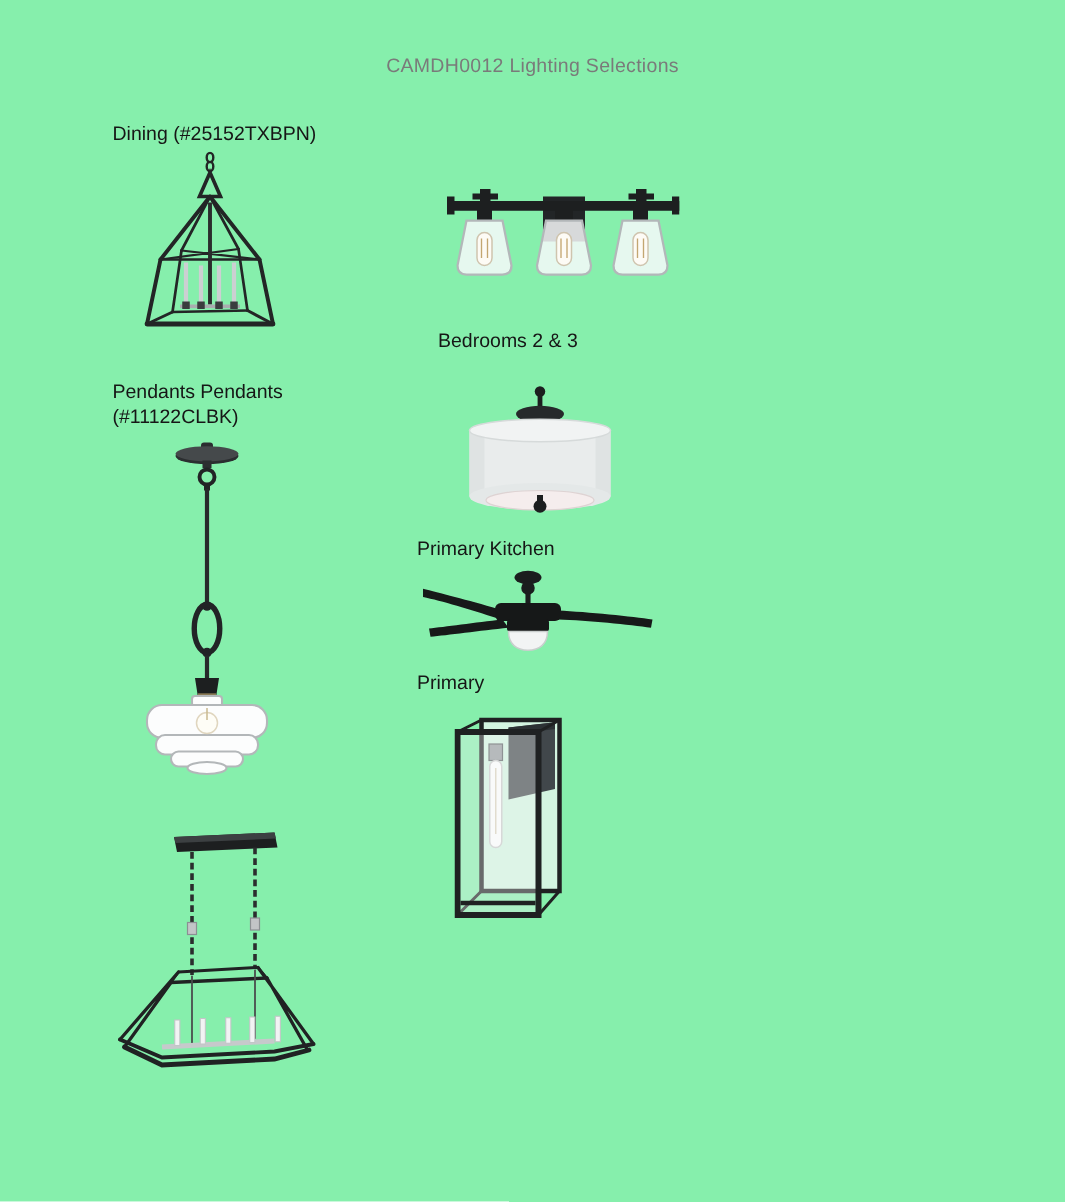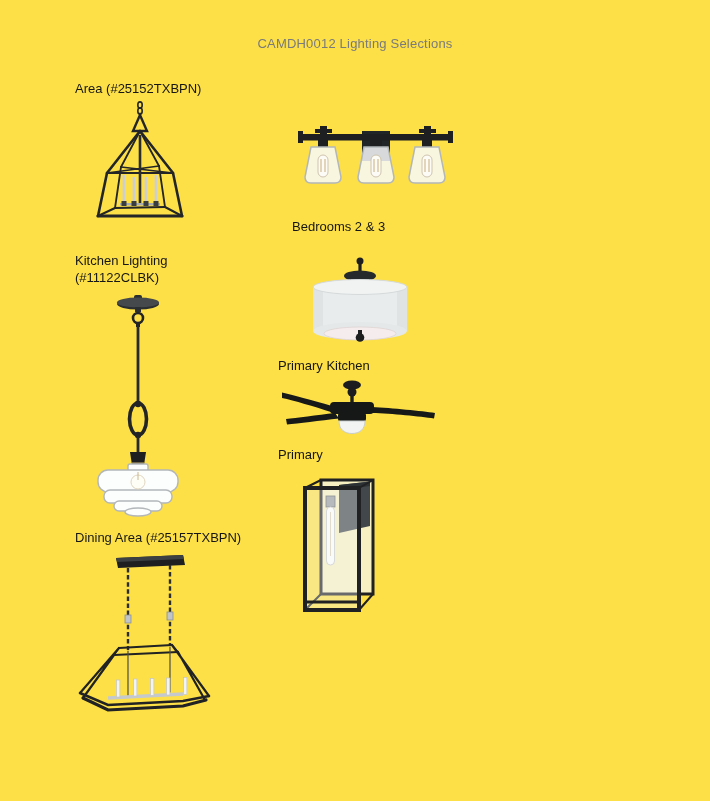--- a/index.html
+++ b/index.html
@@ -1,36 +1,36 @@
 <!DOCTYPE html>
 <html><head>
 <meta charset="utf-8">
 <style>
   html,body{margin:0;padding:0;background:#ffffff;}
   .page{
-    position:relative;width:710px;height:801px;background:#fde047;
+    position:relative;width:710px;height:801px;background:#86efac;
     font-family:"Liberation Sans", sans-serif;overflow:hidden;
   }
   .doc-title{
     position:absolute;top:36px;left:0;width:710px;text-align:center;
     font-size:13px;color:#7a7a7a;letter-spacing:.2px;
   }
   .label{
     position:absolute;font-size:13px;color:#161616;line-height:17px;white-space:nowrap;
   }
   .fixture{position:absolute;}
 </style>
 </head>
 <body>
 
 <div class="page">
 
   <div class="doc-title">CAMDH0012 Lighting Selections</div>
 
-  <div class="label" style="left:75px;top:80px">Area (#25152TXBPN)</div>
+  <div class="label" style="left:75px;top:80px">Dining (#25152TXBPN)</div>
 
   <svg class="fixture" style="left:88px;top:101px" width="105" height="130" viewBox="0 0 105 130">
     <g stroke="#232526" fill="none" stroke-linecap="round">
       <ellipse cx="52" cy="4" rx="2.2" ry="3.1" stroke-width="1.6"></ellipse>
       <ellipse cx="52" cy="10" rx="2.2" ry="3.1" stroke-width="1.6"></ellipse>
       <path d="M52,14 L45,30 L59,30 Z" stroke-width="2.4"></path>
       <path d="M52,30 L19,72 M52,30 L85,72" stroke-width="2.6"></path>
       <path d="M52,30 L33,66 M52,30 L71,65" stroke-width="1.8"></path>
       <path d="M19,72 L71,65 M85,72 L33,66" stroke-width="1.5"></path>
       <path d="M19,72 L85,72" stroke-width="1.8"></path>
@@ -48,21 +48,21 @@
       <rect x="56.6" y="76" width="2.8" height="25" fill="#ccd0d2"></rect>
       <rect x="66.6" y="74" width="2.8" height="27" fill="#ccd0d2"></rect>
       <rect x="33.5" y="100" width="5" height="5" fill="#3a3d3e"></rect>
       <rect x="43.5" y="100" width="5" height="5" fill="#3a3d3e"></rect>
       <rect x="55.5" y="100" width="5" height="5" fill="#3a3d3e"></rect>
       <rect x="65.5" y="100" width="5" height="5" fill="#3a3d3e"></rect>
     </g>
   </svg>
 
   <div class="label" style="left:75px;top:252px">
-    <div>Kitchen Lighting</div>
+    <div>Pendants Pendants</div>
     <div>(#11122CLBK)</div>
   </div>
 
   <svg class="fixture" style="left:90px;top:292px" width="100" height="228" viewBox="0 0 100 228">
     <rect x="44" y="3" width="8" height="6" rx="2" fill="#2b2e30"></rect>
     <ellipse cx="48" cy="12" rx="21" ry="5.5" fill="#2b2e30"></ellipse>
     <ellipse cx="48" cy="10.5" rx="21" ry="5" fill="#45494b"></ellipse>
     <rect x="45" y="15" width="6" height="5" fill="#2b2e30"></rect>
     <circle cx="48" cy="26" r="5" stroke="#222426" stroke-width="2.6" fill="none"></circle>
     <rect x="46" y="31" width="4" height="4" fill="#222426"></rect>
@@ -77,21 +77,20 @@
       <rect x="38" y="172" width="20" height="7" rx="2"></rect>
       <rect x="8" y="178" width="80" height="22" rx="10"></rect>
       <rect x="14" y="198" width="68" height="13" rx="6"></rect>
       <rect x="24" y="209" width="48" height="10" rx="5"></rect>
       <ellipse cx="48" cy="220" rx="13" ry="4"></ellipse>
     </g>
     <circle cx="48" cy="190" r="7" fill="#fffdf6" stroke="#ddd2b9" stroke-width="1" opacity="0.9"></circle>
     <path d="M48,180 L48,188" stroke="#c9b98f" stroke-width="1"></path>
   </svg>
 
-  <div class="label" style="left:75px;top:529px">Dining Area (#25157TXBPN)</div>
 
   <svg class="fixture" style="left:70px;top:552px" width="172" height="163" viewBox="0 0 172 163">
     <polygon points="46,6 113,3 115,13 48,16" fill="#1d1f20"></polygon>
     <polygon points="46,6 113,3 114,7 47,10" fill="#3c4042"></polygon>
     <line x1="58" y1="16" x2="58" y2="98" stroke="#2b2d2e" stroke-width="2.4" stroke-dasharray="4.5 2.6"></line>
     <line x1="100" y1="13" x2="100" y2="94" stroke="#2b2d2e" stroke-width="2.4" stroke-dasharray="4.5 2.6"></line>
     <rect x="55" y="63" width="6" height="8" fill="#c2c5c7" stroke="#8b9093" stroke-width="0.8"></rect>
     <rect x="97" y="60" width="6" height="8" fill="#c2c5c7" stroke="#8b9093" stroke-width="0.8"></rect>
     <g stroke="#202223" fill="none" stroke-linecap="round">
       <path d="M49,96 L102,93" stroke-width="2"></path>

